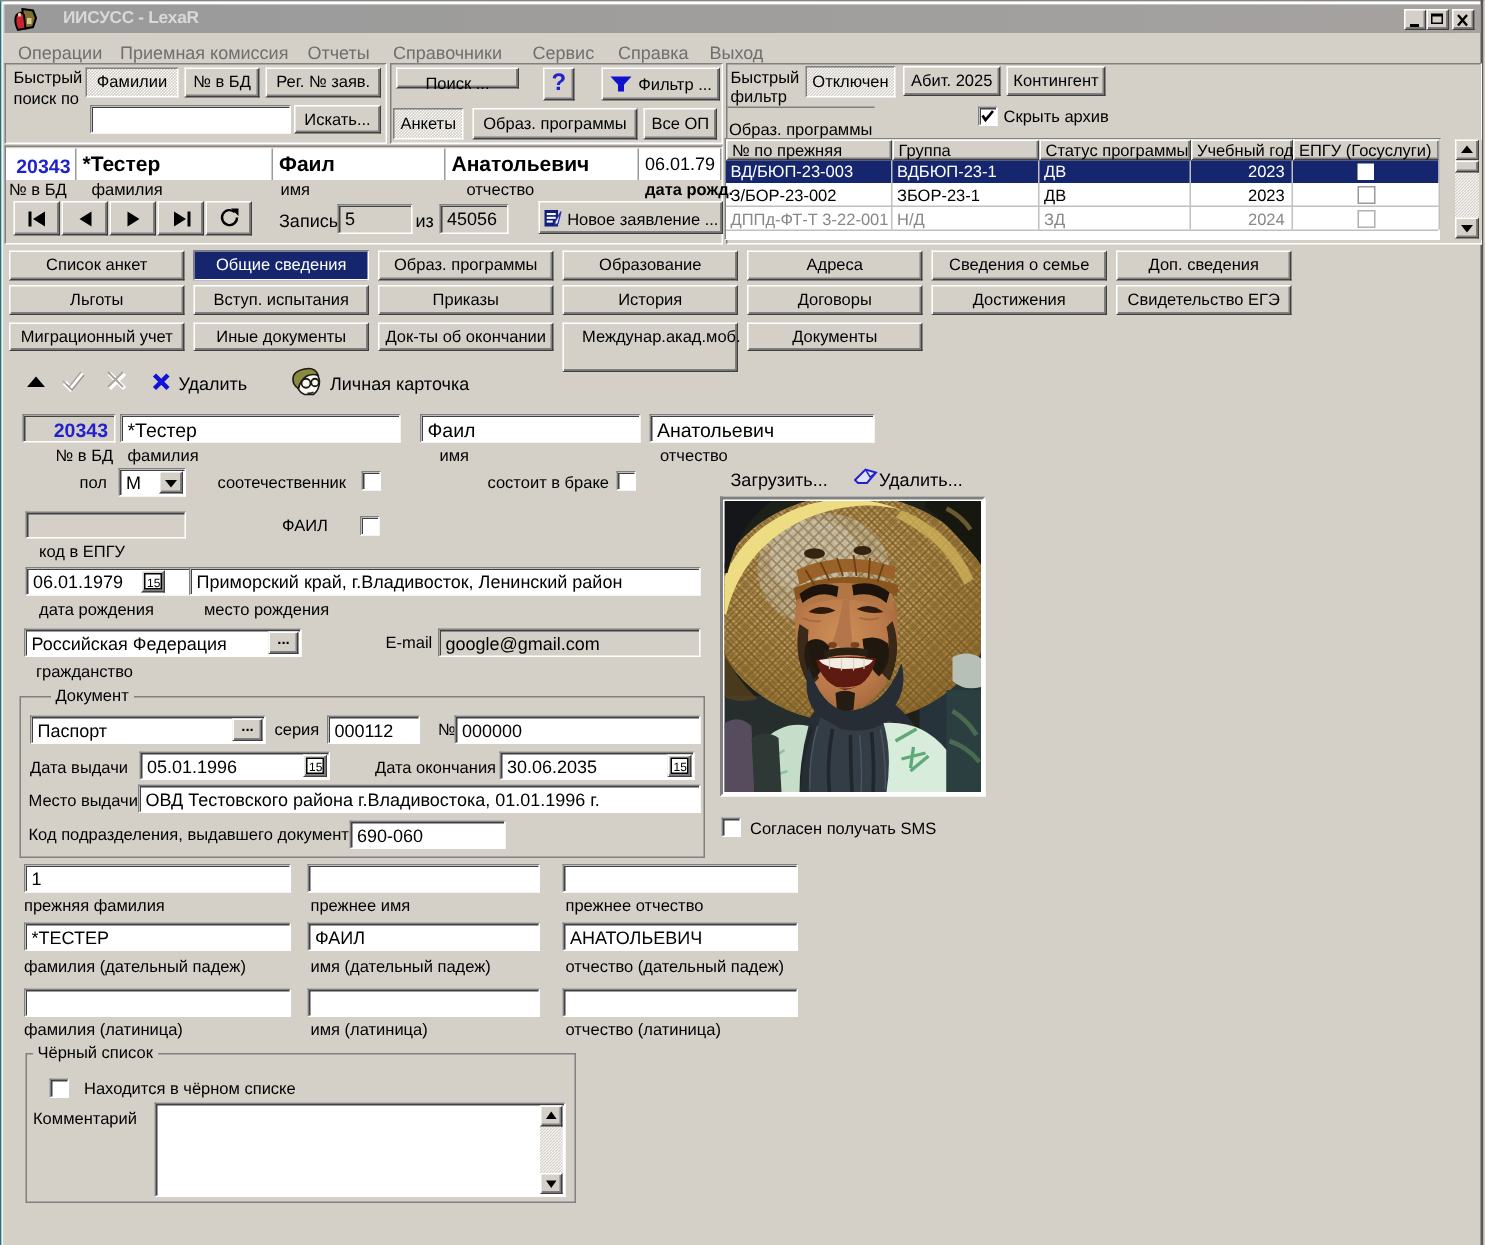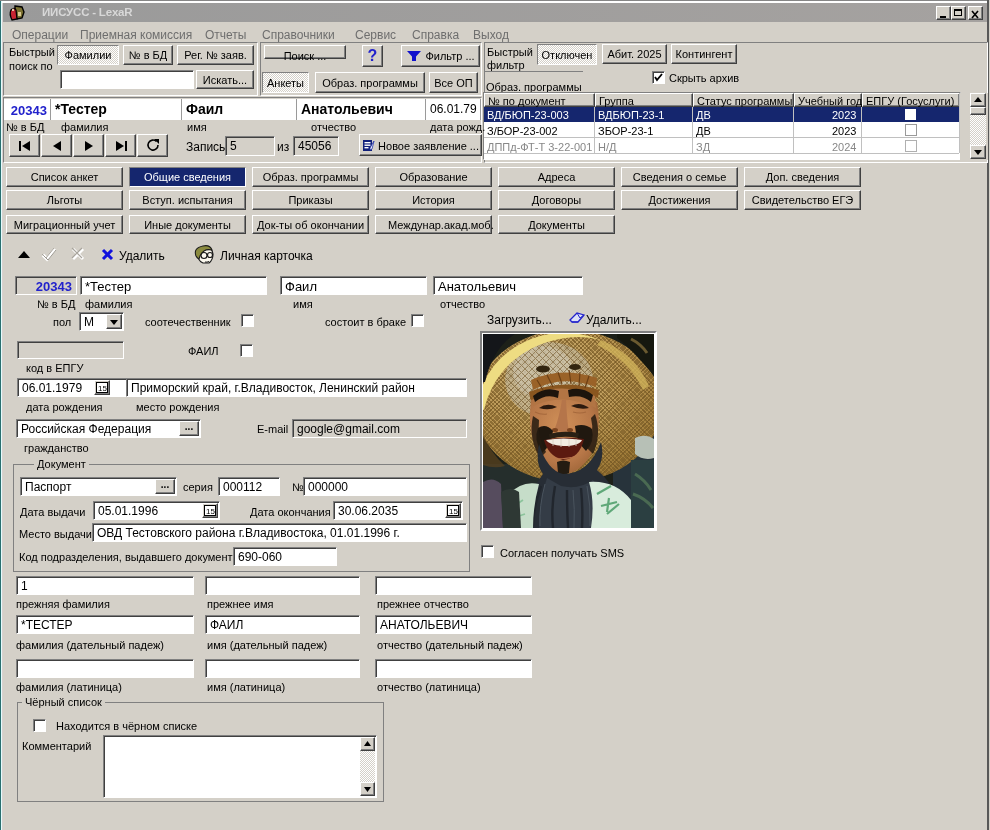--- a/index.html
+++ b/index.html
@@ -97,21 +97,21 @@
     <svg width="11" height="11">
       <path d="M2 5 L4 8 L9 2" stroke="#000" stroke-width="1.8" fill="none"></path>
     </svg>
   </div>
 <div class="abs t11" style="left:669px;top:72px;">Скрыть архив</div>
 <div class="abs t11" style="left:486px;top:81px;">Образ. программы</div>
 
 <div class="abs" style="left:483px;top:92px;width:478px;height:68px;background:#fff;border:1px solid;border-color:#808080 #fff #fff #808080;"></div>
 
 <div class="abs" style="left:484px;top:93px;width:476px;height:13px;background:#d4d0c8;"></div>
-<div class="abs t11 raised" style="left:484px;top:93px;width:111px;height:14px;padding:1px 0 0 3px;">№ по документ</div>
+<div class="abs t11 raised" style="left:484px;top:93px;width:111px;height:14px;padding:1px 0 0 3px;">№ по прежняя</div>
 <div class="abs t11 raised" style="left:595px;top:93px;width:98px;height:14px;padding:1px 0 0 3px;">Группа</div>
 <div class="abs t11 raised" style="left:693px;top:93px;width:101px;height:14px;padding:1px 0 0 3px;">Статус программы</div>
 <div class="abs t11 raised" style="left:794px;top:93px;width:68px;height:14px;padding:1px 0 0 3px;">Учебный год</div>
 <div class="abs t11 raised" style="left:862px;top:93px;width:98px;height:14px;padding:1px 0 0 3px;">ЕПГУ (Госуслуги)</div>
 
 <div class="abs" style="left:484px;top:107px;width:475px;height:15px;background:#15266e;"></div>
 <div class="abs t11" style="left:487px;top:109px;color:#fff;">ВД/БЮП-23-003</div>
 <div class="abs t11" style="left:598px;top:109px;color:#fff;">ВДБЮП-23-1</div>
 <div class="abs t11" style="left:696px;top:109px;color:#fff;">ДВ</div>
 <div class="abs t11" style="left:832px;top:109px;color:#fff;">2023</div>
@@ -153,21 +153,21 @@
 <div class="abs" style="left:4px;top:99px;width:477px;height:21px;background:#fff;"></div>
 <div class="abs cell" style="left:4px;top:99px;width:47px;height:21px;color:#2222cc;text-align:right;padding-right:3px;font-size:13px;padding-top:4px;">20343</div>
 <div class="abs cell" style="left:52px;top:99px;width:130px;height:21px;">*Тестер</div>
 <div class="abs cell" style="left:183px;top:99px;width:114px;height:21px;">Фаил</div>
 <div class="abs cell" style="left:298px;top:99px;width:128px;height:21px;">Анатольевич</div>
 <div class="abs cell" style="left:427px;top:99px;width:54px;height:21px;font-weight:normal;font-size:12px;padding-top:3px;">06.01.79</div>
 <div class="abs t11" style="left:6px;top:121px;">№ в БД</div>
 <div class="abs t11" style="left:61px;top:121px;">фамилия</div>
 <div class="abs t11" style="left:187px;top:121px;">имя</div>
 <div class="abs t11" style="left:311px;top:121px;">отчество</div>
-<div class="abs t11" style="left:430px;top:121px;">дата рожд.</div>
+<div class="abs t11" style="left:430px;top:121px;font-weight:bold;">дата рожд.</div>
 
 <div class="abs btn" style="left:9px;top:134px;width:31px;height:23px;"><svg width="16" height="14" style="margin-top:4px;">
       <path d="M3 2 L3 12" stroke="#000" stroke-width="2"></path>
       <path d="M13 2 L13 12 L5 7 Z" fill="#000"></path>
     </svg></div>
 <div class="abs btn" style="left:41px;top:134px;width:31px;height:23px;"><svg width="16" height="14" style="margin-top:4px;">
       <path d="M12 2 L12 12 L4 7 Z" fill="#000"></path>
     </svg></div>
 <div class="abs btn" style="left:73px;top:134px;width:31px;height:23px;"><svg width="16" height="14" style="margin-top:4px;">
       <path d="M4 2 L4 12 L12 7 Z" fill="#000"></path>
@@ -202,21 +202,21 @@
 <div class="abs btn" style="left:6px;top:190px;width:117px;height:20px;padding-top:3px;">Льготы</div>
 <div class="abs btn" style="left:129px;top:190px;width:117px;height:20px;padding-top:3px;">Вступ. испытания</div>
 <div class="abs btn" style="left:252px;top:190px;width:117px;height:20px;padding-top:3px;">Приказы</div>
 <div class="abs btn" style="left:375px;top:190px;width:117px;height:20px;padding-top:3px;">История</div>
 <div class="abs btn" style="left:498px;top:190px;width:117px;height:20px;padding-top:3px;">Договоры</div>
 <div class="abs btn" style="left:621px;top:190px;width:117px;height:20px;padding-top:3px;">Достижения</div>
 <div class="abs btn" style="left:744px;top:190px;width:117px;height:20px;padding-top:3px;">Свидетельство ЕГЭ</div>
 <div class="abs btn" style="left:6px;top:215px;width:117px;height:19px;padding-top:3px;">Миграционный учет</div>
 <div class="abs btn" style="left:129px;top:215px;width:117px;height:19px;padding-top:3px;">Иные документы</div>
 <div class="abs btn" style="left:252px;top:215px;width:117px;height:19px;padding-top:3px;">Док-ты об окончании</div>
-<div class="abs btn" style="left:375px;top:215px;width:117px;height:19px;padding-top:3px;padding-left:12px;">Междунар.акад.моб.</div>
+<div class="abs btn" style="left:375px;top:215px;width:117px;height:33px;padding-top:3px;padding-left:12px;">Междунар.акад.моб.</div>
 <div class="abs btn" style="left:498px;top:215px;width:117px;height:19px;padding-top:3px;">Документы</div>
 
 <svg class="abs" style="left:17px;top:250px;" width="14" height="9">
     <path d="M7 1 L13 8 L1 8 Z" fill="#000"></path>
   </svg>
 <svg class="abs" style="left:40px;top:246px;" width="18" height="17">
     <path d="M3 9 L7 13 L15 3" stroke="#fff" stroke-width="3.4" fill="none"></path>
     <path d="M3 9 L7 13 L15 3" stroke="#a8a49c" stroke-width="1" fill="none" transform="translate(-1,-1)"></path>
     <path d="M3 9 L7 13 L15 3" stroke="#9a968e" stroke-width="1" fill="none" transform="translate(1,1)"></path>
   </svg>

